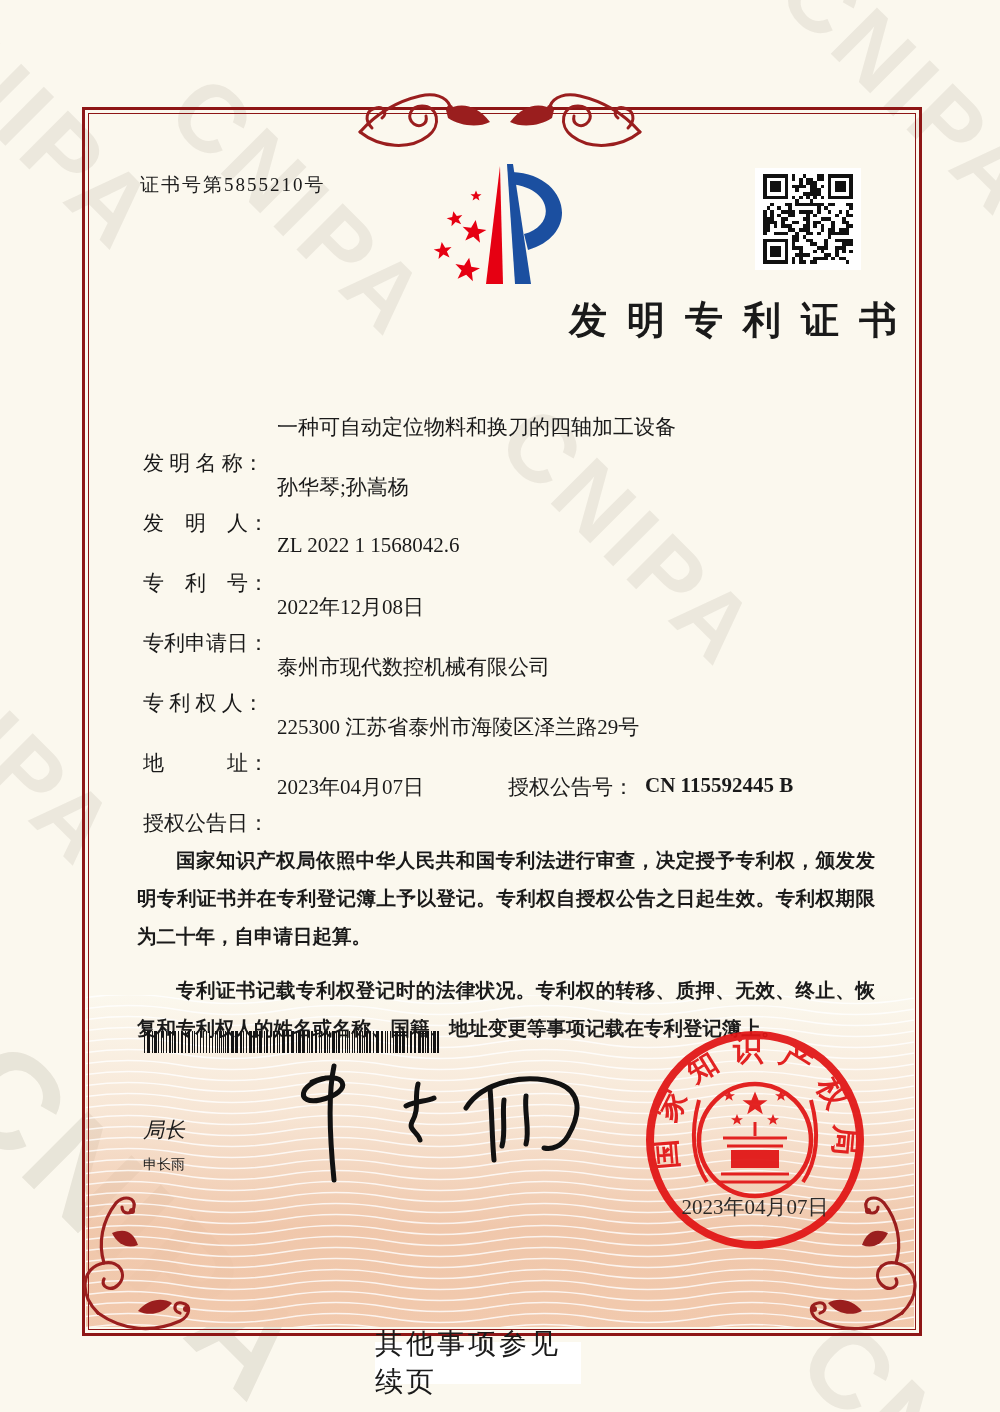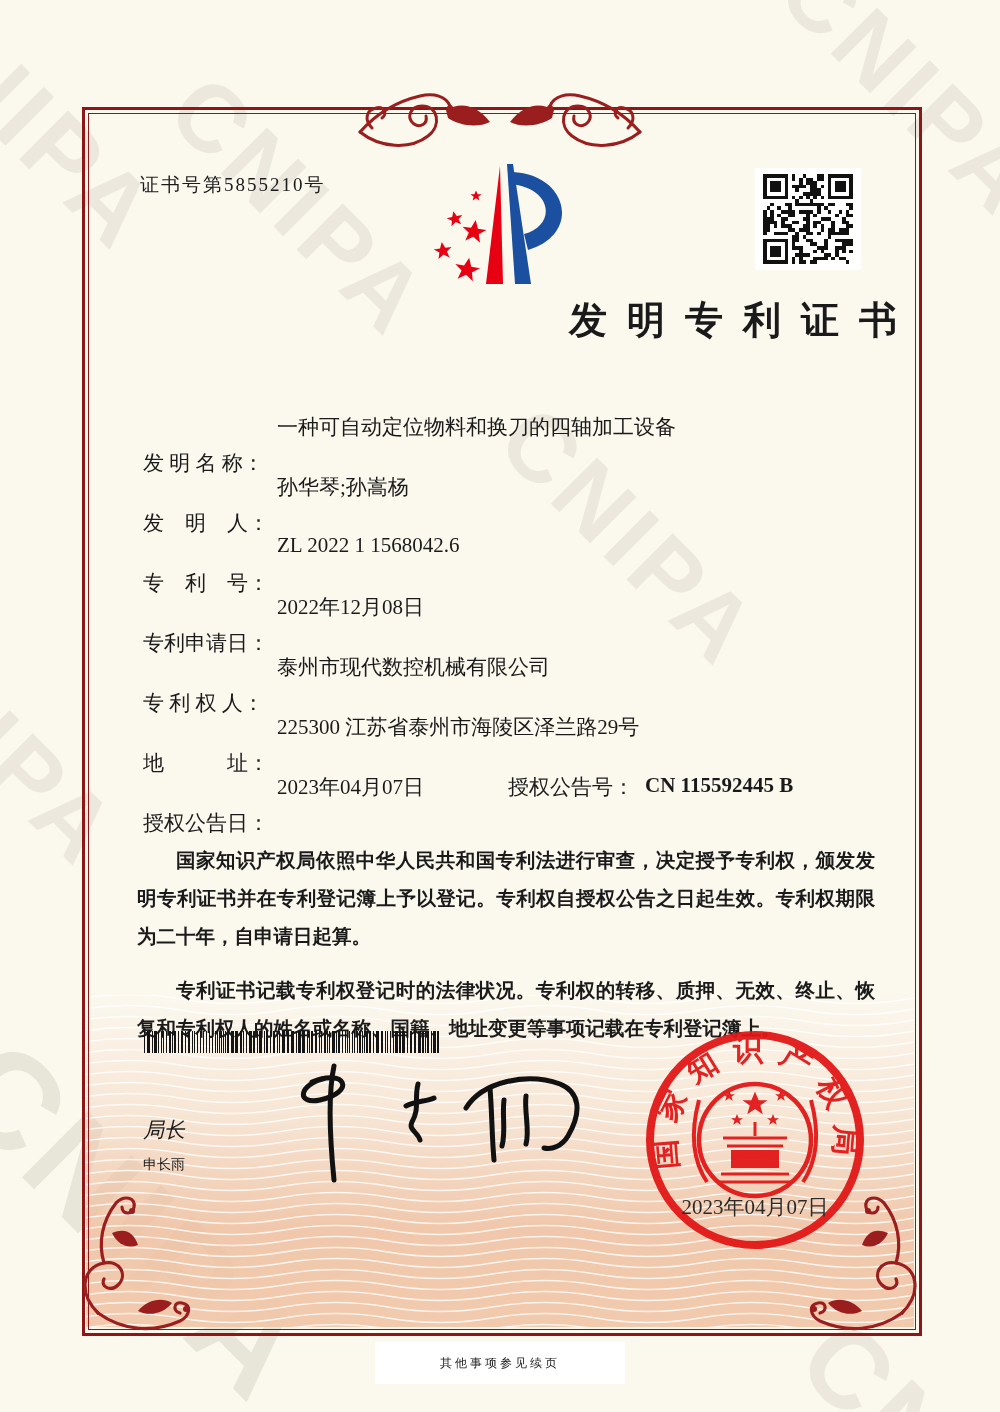--- a/index.html
+++ b/index.html
@@ -43,22 +43,22 @@
   .barcode{position:absolute;left:144px;top:1031px;z-index:3;}
   .signature{position:absolute;left:268px;top:1048px;z-index:3;}
   .post{position:absolute;left:143px;top:1116px;font-size:21px;z-index:3;
         font-family:"Liberation Sans","DejaVu Sans",sans-serif;font-style:italic;}
   .postname{position:absolute;left:143px;top:1156px;font-size:14px;z-index:3;
         font-family:"Liberation Sans","DejaVu Sans",sans-serif;}
 
   .seal{position:absolute;left:633px;top:1018px;z-index:5;opacity:0.93;}
 
   .pageno{position:absolute;left:83px;top:1342px;width:834px;text-align:center;font-size:17px;z-index:3;}
-  .footnote{position:absolute;left:375px;top:1342px;width:250px;height:42px;background:#ffffff;
-            z-index:3;display:flex;align-items:center;justify-content:center;font-size:12px;
+  .footnote{position:absolute;left:375px;top:1342px;width:206px;height:42px;background:#ffffff;
+            z-index:3;display:flex;align-items:center;justify-content:center;font-size:28px;
             letter-spacing:3px;}
   .ornament{position:absolute;z-index:4;}
 </style>
 </head>
 <body>
 
 <div class="page">
 
   <div class="wm" style="left:-55px;top:-45px;font-size:100px;">CNIPA</div>
   <div class="wm" style="left:835px;top:-65px;font-size:95px;">CNIPA</div>

